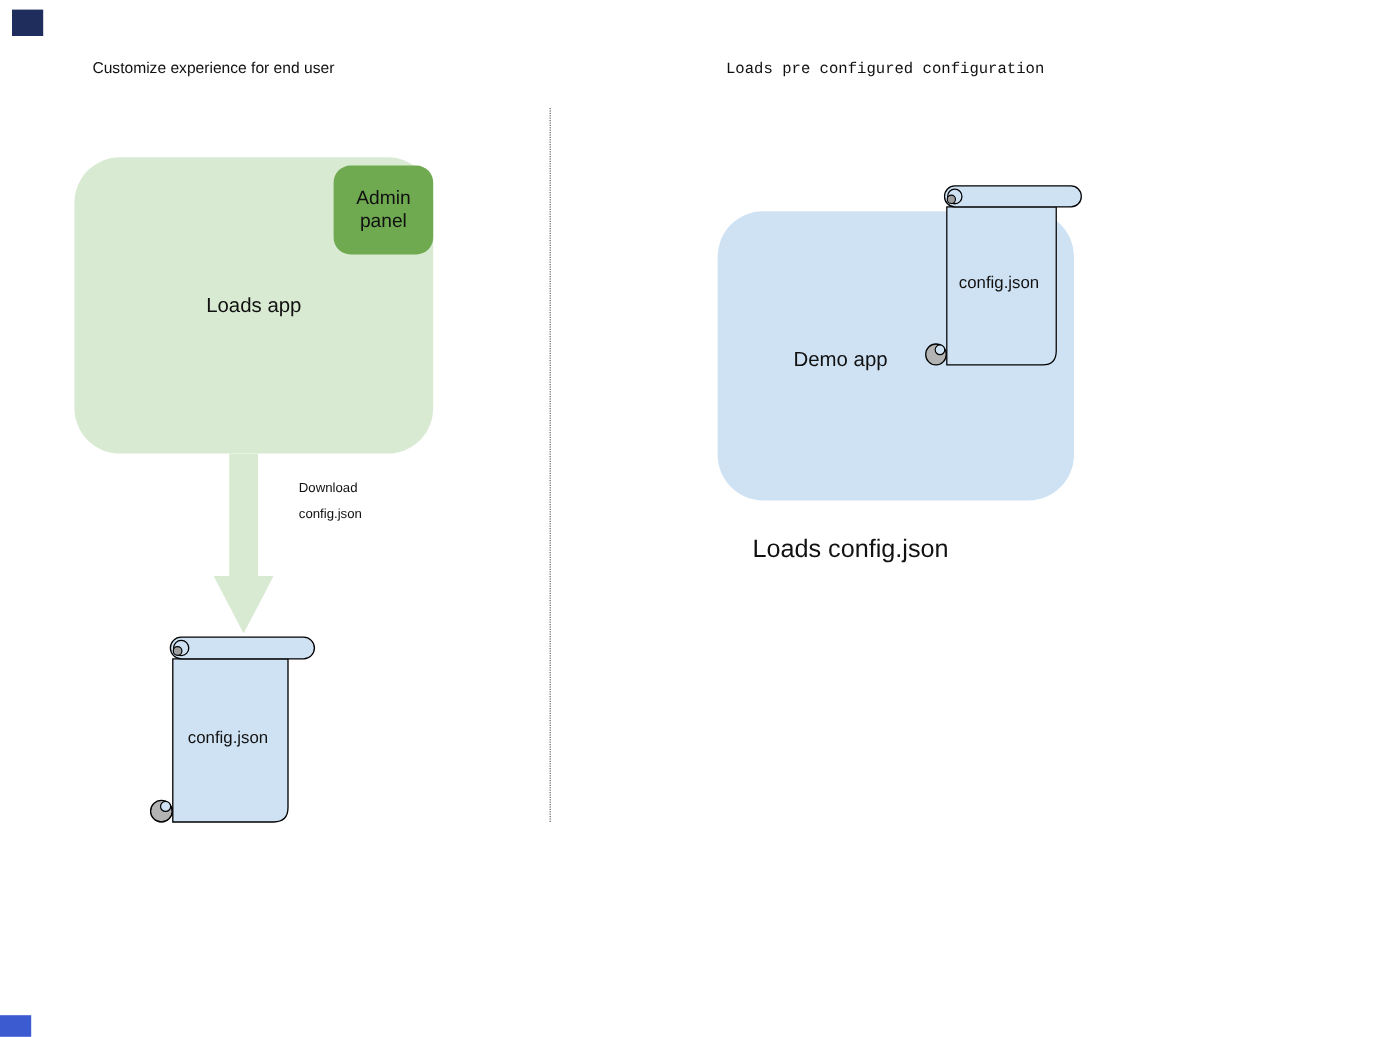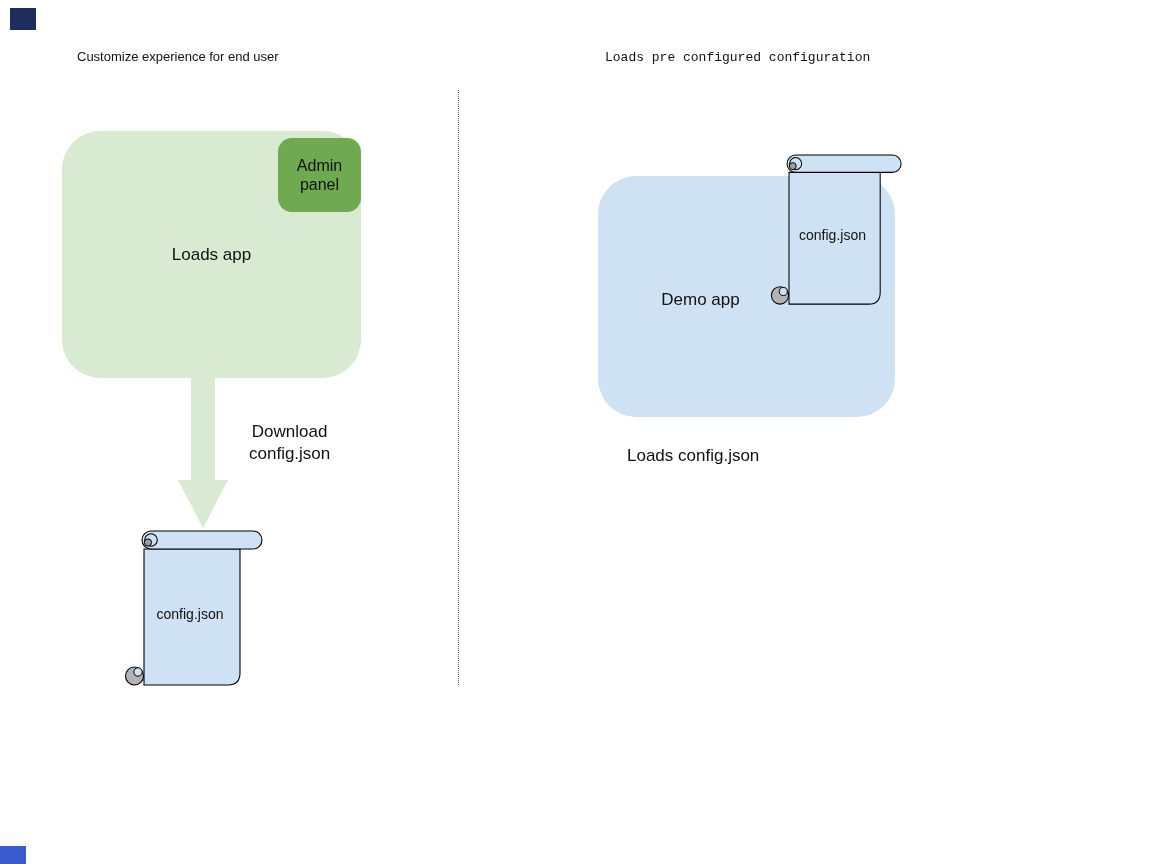--- a/index.html
+++ b/index.html
@@ -20,39 +20,39 @@
     border-radius:38px;background:var(--admin-app-fill,#d9ead3);
     display:flex;align-items:center;justify-content:center;font-size:17px;}
   .admin-panel{position:absolute;right:0;top:7px;width:83px;height:74px;
     border-radius:14px;background:var(--admin-panel-fill,#6faa51);
     display:flex;align-items:center;justify-content:center;margin-left:40px;}
   .admin-panel span{display:block;width:62px;text-align:center;font-size:16px;line-height:19px;color:#111;}
 
   .down-arrow{position:absolute;left:178px;top:378px;width:50px;height:150px;}
   .down-arrow polygon{fill:var(--arrow-fill,#d9ead3);}
 
-  .arrow-label{position:absolute;left:249px;top:421px;font-size:17px;line-height:22px;white-space:pre-line;text-align:center;}
+  .arrow-label{position:absolute;left:249px;top:396px;font-size:11px;line-height:22px;white-space:pre-line;}
 
   .demo-app{position:absolute;left:598px;top:147px;width:297px;height:241px;
     border-radius:38px;background:var(--demo-app-fill,#cfe2f3);margin-top:29px;}
   .demo-label{position:absolute;left:0;top:114px;width:205px;text-align:center;font-size:17px;}
 
   .scroll{position:absolute;}
   .scroll-left{left:124px;top:530px;width:140px;height:158px;}
   .scroll-right{left:770px;top:154px;width:133px;height:153px;}
   .scroll svg{width:100%;height:100%;display:block;}
   .scroll .body,.scroll .roll{fill:var(--scroll-fill,#cfe2f3);stroke:var(--scroll-stroke,#000);stroke-width:1.1;}
   .scroll .curl-big{fill:#b3b3b3;stroke:var(--scroll-stroke,#000);stroke-width:1.1;}
   .scroll .curl-inner{fill:var(--scroll-fill,#cfe2f3);stroke:var(--scroll-stroke,#000);stroke-width:1;}
   .scroll .curl-top{fill:var(--scroll-fill,#cfe2f3);stroke:var(--scroll-stroke,#000);stroke-width:1.1;}
   .scroll .curl-top-inner{fill:#9e9e9e;stroke:var(--scroll-stroke,#000);stroke-width:1;}
   .scroll-label{position:absolute;left:0;right:8px;top:53%;transform:translateY(-50%);
     text-align:center;font-size:14px;color:#111;}
 
-  .caption{position:absolute;left:627px;top:446px;font-size:17px;}
+  .caption{position:absolute;left:627px;top:446px;font-size:21px;}
 
   .corner{position:absolute;}
   .corner.tl{left:10px;top:8px;width:26px;height:22px;background:var(--marker-top,#1f2d5c);}
   .corner.bl{left:0;top:846px;width:26px;height:18px;background:var(--marker-bottom,#3d5bd1);}
 </style>
 </head>
 <body style="background: rgb(255, 255, 255);">
 
 <div class="corner tl"></div>
 <div class="corner bl"></div>

